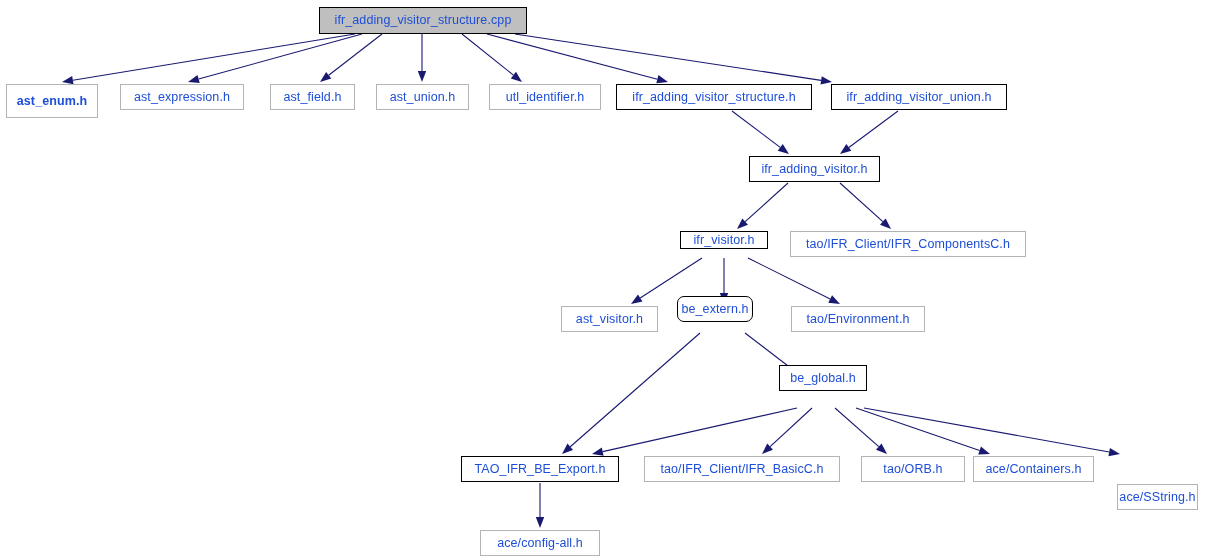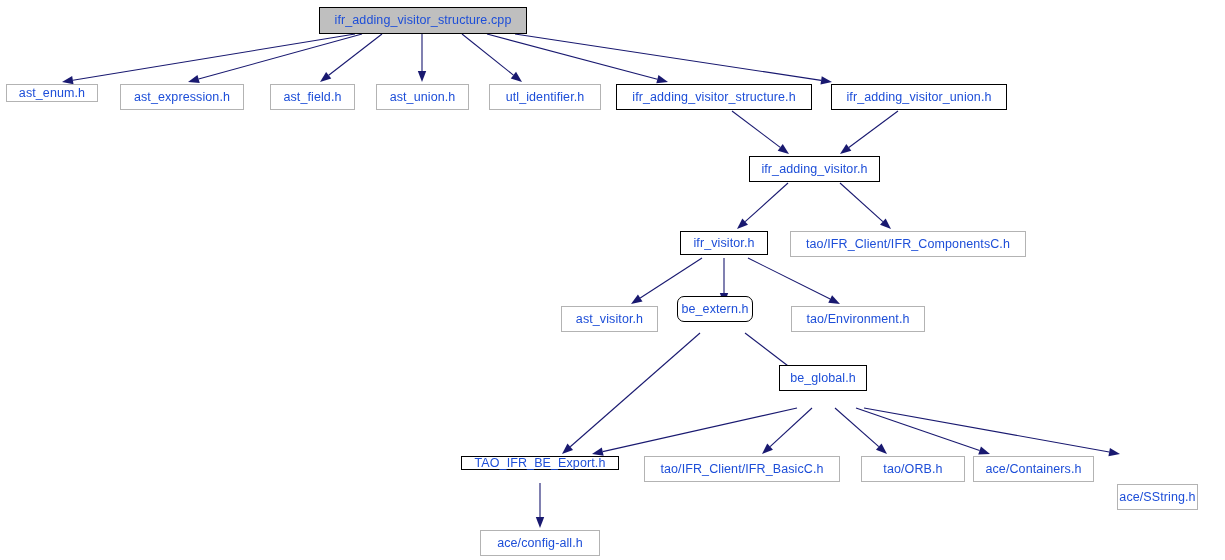--- a/index.html
+++ b/index.html
@@ -139,21 +139,21 @@
         <polygon points="1108.4306027589278,456.1883892428613 1109.9161853370051,447.9207992431266 1120,454" fill="#191970"></polygon>
       </g>
       <g>
         <line x1="540" y1="483" x2="540" y2="517" stroke="#191970" stroke-width="1.1"></line>
         <polygon points="535.8,517 544.2,517 540,528" fill="#191970"></polygon>
       </g>
     </svg>
 <div class="node root" style="left: 319px; top: 7px; width: 208px; height: 27px;">
       <span class="node-label">ifr_adding_visitor_structure.cpp</span>
     </div>
-    <div class="node " style="left: 6px; top: 84px; width: 92px; height: 18px;">
+    <div class="node " style="left: 6px; top: 84px; width: 92px; height: 34px; font-weight: bold;">
       <span class="node-label">ast_enum.h</span>
     </div>
     <div class="node " style="left: 120px; top: 84px; width: 124px; height: 26px;">
       <span class="node-label">ast_expression.h</span>
     </div>
     <div class="node " style="left: 270px; top: 84px; width: 85px; height: 26px;">
       <span class="node-label">ast_field.h</span>
     </div>
     <div class="node " style="left: 376px; top: 84px; width: 93px; height: 26px;">
       <span class="node-label">ast_union.h</span>
@@ -163,39 +163,39 @@
     </div>
     <div class="node strong" style="left: 616px; top: 84px; width: 196px; height: 26px;">
       <span class="node-label">ifr_adding_visitor_structure.h</span>
     </div>
     <div class="node strong" style="left: 749px; top: 156px; width: 131px; height: 26px;">
       <span class="node-label">ifr_adding_visitor.h</span>
     </div>
     <div class="node strong" style="left: 831px; top: 84px; width: 176px; height: 26px;">
       <span class="node-label">ifr_adding_visitor_union.h</span>
     </div>
-    <div class="node strong" style="left: 680px; top: 231px; width: 88px; height: 24px;">
+    <div class="node strong" style="left: 680px; top: 231px; width: 88px; height: 18px;">
       <span class="node-label">ifr_visitor.h</span>
     </div>
     <div class="node " style="left: 790px; top: 231px; width: 236px; height: 26px;">
       <span class="node-label">tao/IFR_Client/IFR_ComponentsC.h</span>
     </div>
     <div class="node " style="left: 561px; top: 306px; width: 97px; height: 26px;">
       <span class="node-label">ast_visitor.h</span>
     </div>
     <div class="node strong" style="left: 677px; top: 296px; width: 76px; height: 26px; border-radius: 7px;">
       <span class="node-label">be_extern.h</span>
     </div>
     <div class="node " style="left: 791px; top: 306px; width: 134px; height: 26px;">
       <span class="node-label">tao/Environment.h</span>
     </div>
     <div class="node strong" style="left: 779px; top: 365px; width: 88px; height: 26px;">
       <span class="node-label">be_global.h</span>
     </div>
-    <div class="node strong" style="left: 461px; top: 456px; width: 158px; height: 14px;">
+    <div class="node strong" style="left: 461px; top: 456px; width: 158px; height: 26px;">
       <span class="node-label">TAO_IFR_BE_Export.h</span>
     </div>
     <div class="node " style="left: 644px; top: 456px; width: 196px; height: 26px;">
       <span class="node-label">tao/IFR_Client/IFR_BasicC.h</span>
     </div>
     <div class="node " style="left: 861px; top: 456px; width: 104px; height: 26px;">
       <span class="node-label">tao/ORB.h</span>
     </div>
     <div class="node " style="left: 973px; top: 456px; width: 121px; height: 26px;">
       <span class="node-label">ace/Containers.h</span>

